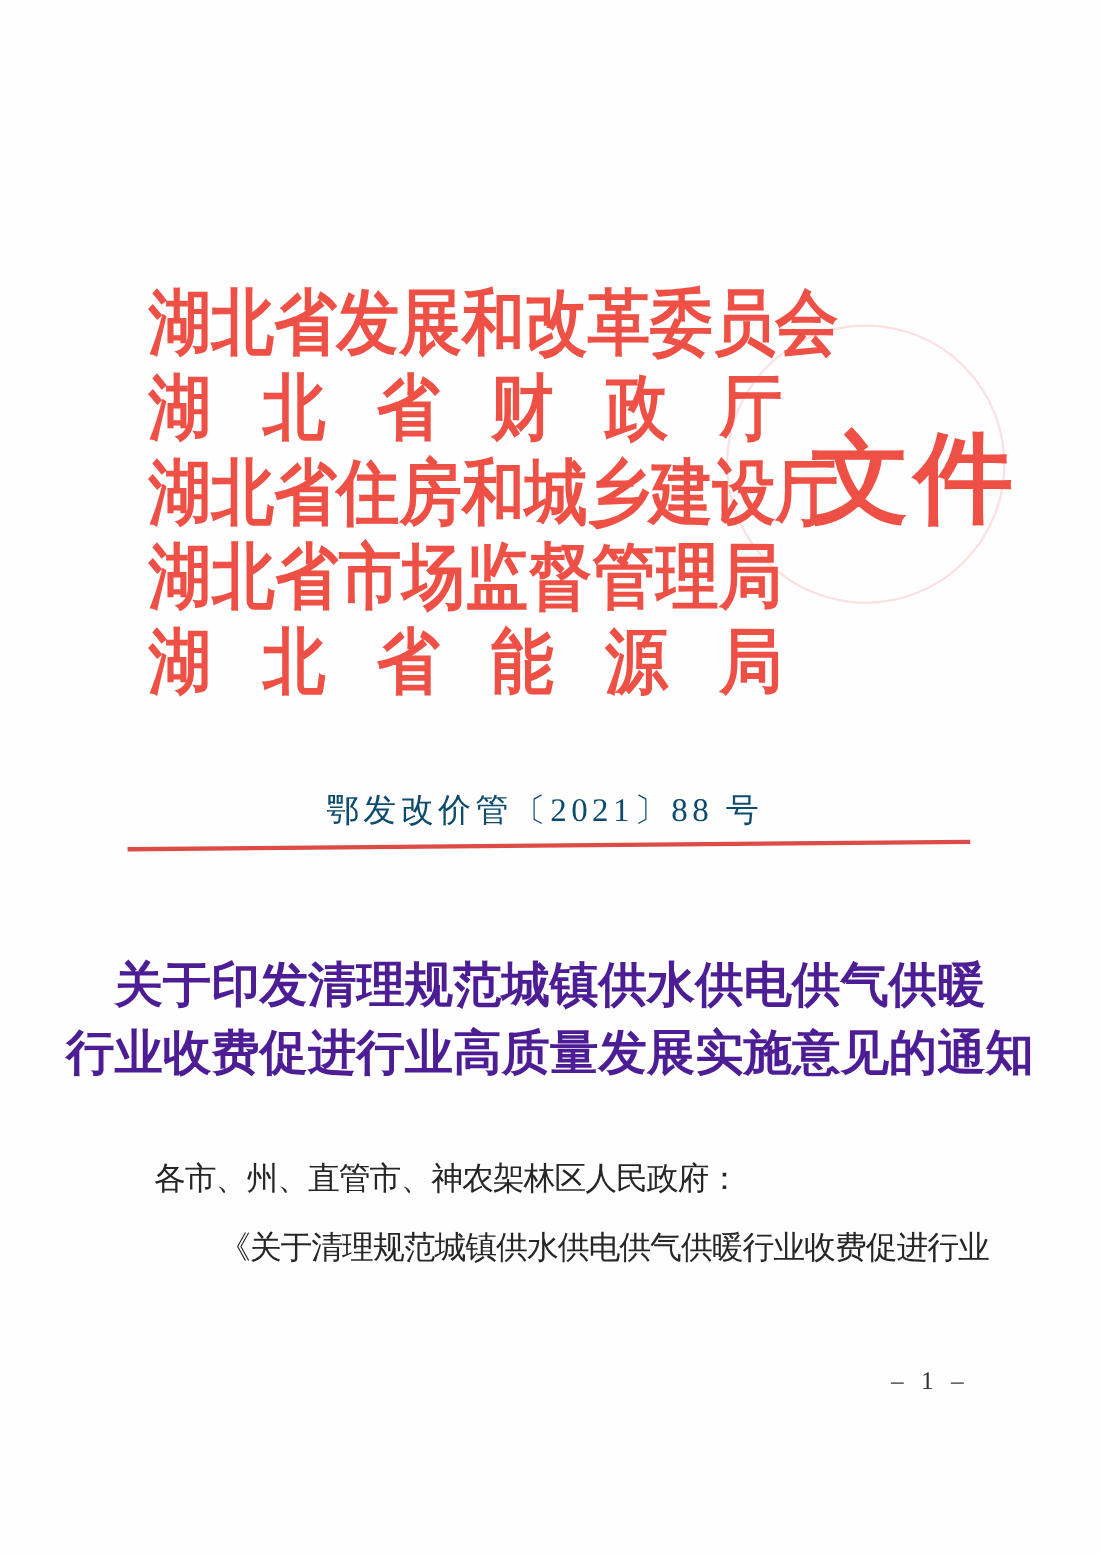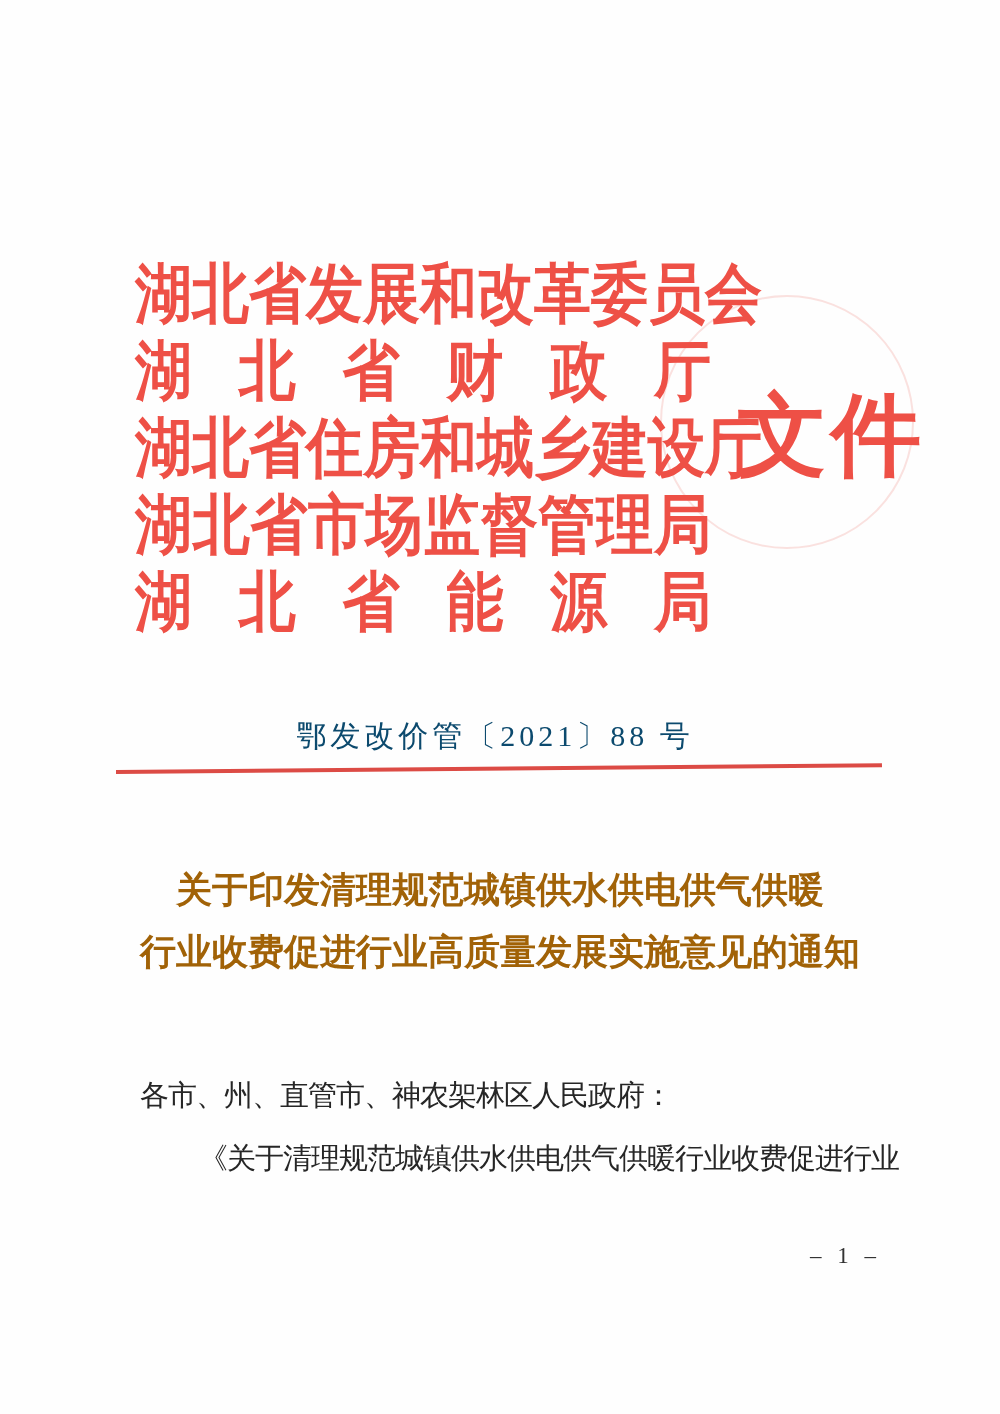--- a/index.html
+++ b/index.html
@@ -84,37 +84,36 @@
     transform: rotate(-0.5deg);
     transform-origin: left center;
   }
 
   
   .doc-title-line1, .doc-title-line2 {
     position: absolute;
     left: 0;
     width: 1000px;
     text-align: center;
-    font-size: 36px;
+    font-size: 44px;
     font-weight: bold;
-    color: #a16207;
+    color: #4c1d95;
     letter-spacing: 0px;
     white-space: nowrap;
   }
   .doc-title-line1 { top: 866px; }
   .doc-title-line2 { top: 928px; }
 
   
   .body-line {
     position: absolute;
     font-size: 29px;
     color: #262626;
     letter-spacing: -1px;
     white-space: nowrap;
-    margin-top: 24px;
   }
   .salutation { left: 140px; top: 1052px; }
   .body-para-1 { left: 199px; top: 1115px; }
   .body-para-2 { left: 140px; top: 1181px; }
 
   
   .page-number {
     position: absolute;
     left: 810px;
     top: 1243px;

